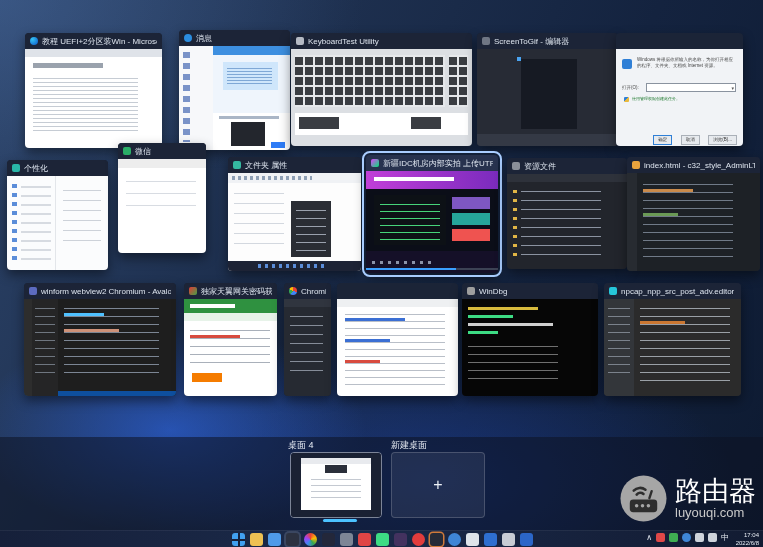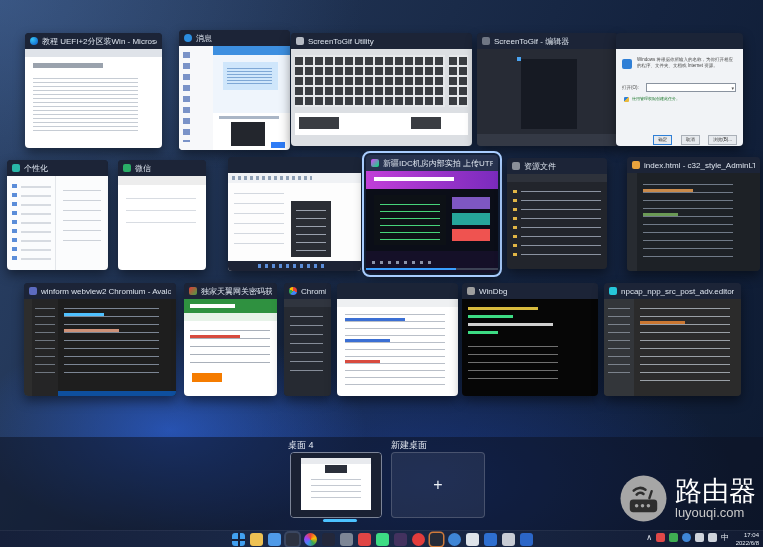--- a/index.html
+++ b/index.html
@@ -112,21 +112,21 @@
         linear-gradient(#aab6c6,#aab6c6) 40px 70px/60px 3px no-repeat,
         linear-gradient(#eff5fc,#eff5fc) 34px 9px/77px 58px no-repeat,
         linear-gradient(#3d8fe0,#3d8fe0) 34px 0/77px 9px no-repeat,
         repeating-linear-gradient(rgba(0,0,0,0) 0 2px,#7a93c8 2px 8px,rgba(0,0,0,0) 8px 11px) 4px 4px/7px 92px no-repeat,
         linear-gradient(#f7f8fa,#f7f8fa) 0 0/34px 100% no-repeat,#ffffff;"></div>
     </div>
 
     <div class="card" style="left:291px;top:33px;width:181px;height:113px">
       <div class="tbar">
         <span class="ticon i-kbd"></span>
-        <span class="ttext">ScreenToGif Utility</span>
+        <span class="ttext">KeyboardTest Utility</span>
       </div>
       <div class="cbody" style="background:
         linear-gradient(#3a3d42,#3a3d42) 8px 68px/40px 12px no-repeat,
         linear-gradient(#3a3d42,#3a3d42) 120px 68px/30px 12px no-repeat,
         linear-gradient(#ffffff,#ffffff) 4px 64px/173px 22px no-repeat,
         repeating-linear-gradient(#e6e8eb 0 2px,rgba(0,0,0,0) 2px 10px) 4px 6px/150px 52px no-repeat,
         repeating-linear-gradient(90deg,#3a3d42 0 8px,#e6e8eb 8px 10px) 4px 6px/150px 52px no-repeat,
         repeating-linear-gradient(#e6e8eb 0 2px,rgba(0,0,0,0) 2px 10px) 158px 6px/19px 52px no-repeat,
         repeating-linear-gradient(90deg,#3a3d42 0 8px,#e6e8eb 8px 10px) 158px 6px/19px 52px no-repeat,#dcdfe3;"></div>
     </div>
@@ -167,31 +167,35 @@
         <span class="ticon i-set"></span>
         <span class="ttext">个性化</span>
       </div>
       <div class="cbody" style="background:
         repeating-linear-gradient(rgba(0,0,0,0) 0 2px,#5b8dd9 2px 6px,rgba(0,0,0,0) 6px 9px) 5px 6px/5px 80px no-repeat,
         repeating-linear-gradient(rgba(0,0,0,0) 0 4px,#d7dbe1 4px 6px,rgba(0,0,0,0) 6px 9px) 14px 6px/30px 80px no-repeat,
         linear-gradient(#e3e6ea,#e3e6ea) 48px 0/1px 100% no-repeat,
         repeating-linear-gradient(rgba(0,0,0,0) 0 4px,#cdd2d9 4px 5px,rgba(0,0,0,0) 5px 10px) 56px 10px/38px 60px no-repeat,#fbfcfd;"></div>
     </div>
 
-    <div class="card" style="left:118px;top:160px;width:88px;height:110px">
+    <div class="card" style="left:118px;top:143px;width:88px;height:110px">
       <div class="tbar">
         <span class="ticon i-wx"></span>
         <span class="ttext">微信</span>
       </div>
       <div class="cbody" style="background:
         linear-gradient(#ededed,#ededed) 0 0/100% 9px no-repeat,
         repeating-linear-gradient(rgba(0,0,0,0) 0 4px,#d8dce2 4px 5px,rgba(0,0,0,0) 5px 12px) 8px 18px/70px 40px no-repeat,#ffffff;"></div>
     </div>
 
     <div class="card" style="left:228px;top:157px;width:133px;height:114px">
+      <div class="tbar">
+        <span class="ticon i-folder"></span>
+        <span class="ttext">文件夹 属性</span>
+      </div>
       <div class="cbody" style="background:
         repeating-linear-gradient(90deg,#5b8dd9 0 3px,rgba(0,0,0,0) 3px 7px) 30px 91px/70px 4px no-repeat,
         linear-gradient(#1d2335,#1d2335) 0 88px/133px 10px no-repeat,
         repeating-linear-gradient(rgba(0,0,0,0) 0 3px,#9aa1ad 3px 4px,rgba(0,0,0,0) 4px 8px) 68px 34px/30px 46px no-repeat,
         linear-gradient(#2a2d34,#2a2d34) 63px 28px/40px 56px no-repeat,
         repeating-linear-gradient(90deg,#8fa0b5 0 3px,rgba(0,0,0,0) 3px 6px) 4px 3px/80px 4px no-repeat,
         linear-gradient(#f0f2f5,#f0f2f5) 0 0/100% 10px no-repeat,
         repeating-linear-gradient(rgba(0,0,0,0) 0 4px,#d3d8df 4px 5px,rgba(0,0,0,0) 5px 10px) 6px 16px/50px 60px no-repeat,#fdfdfd;"></div>
     </div>
 
@@ -207,21 +211,21 @@
         linear-gradient(#151028,#151028) 0 80px/132px 22px no-repeat,
         repeating-linear-gradient(rgba(0,0,0,0) 0 3px,#46d37a 3px 4px,rgba(0,0,0,0) 4px 7px) 14px 30px/60px 40px no-repeat,
         linear-gradient(#0d1116,#0d1116) 8px 24px/72px 50px no-repeat,
         linear-gradient(#7e57c2,#7e57c2) 86px 26px/38px 12px no-repeat,
         linear-gradient(#26a69a,#26a69a) 86px 42px/38px 12px no-repeat,
         linear-gradient(#ef5350,#ef5350) 86px 58px/38px 12px no-repeat,
         linear-gradient(#ffffff,#ffffff) 8px 6px/80px 4px no-repeat,
         linear-gradient(90deg,#c13fd8,#7a2bbd) 0 0/132px 18px no-repeat,#0b0e18;"></div>
     </div>
 
-    <div class="card" style="left:507px;top:158px;width:100px;height:111px">
+    <div class="card" style="left:507px;top:158px;width:120px;height:111px">
       <div class="tbar">
         <span class="ticon i-files"></span>
         <span class="ttext">资源文件</span>
       </div>
       <div class="cbody" style="background:
         linear-gradient(#2e323b,#2e323b) 0 0/100% 8px no-repeat,
         repeating-linear-gradient(rgba(0,0,0,0) 0 2px,#e0b545 2px 5px,rgba(0,0,0,0) 5px 9px) 6px 14px/4px 70px no-repeat,
         repeating-linear-gradient(rgba(0,0,0,0) 0 3px,#8b93a1 3px 4px,rgba(0,0,0,0) 4px 9px) 14px 14px/80px 72px no-repeat,#22252c;"></div>
     </div>
 

